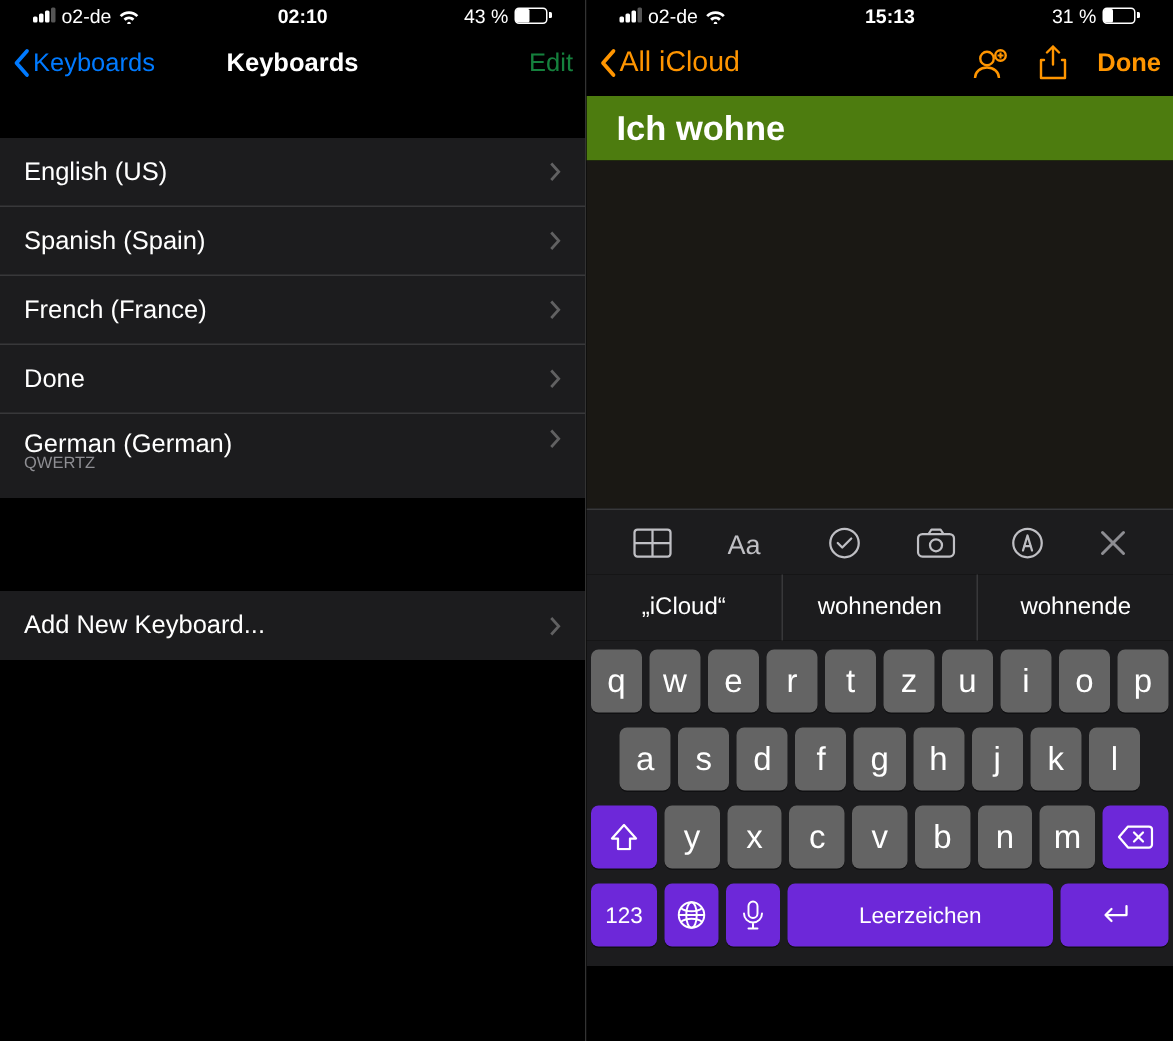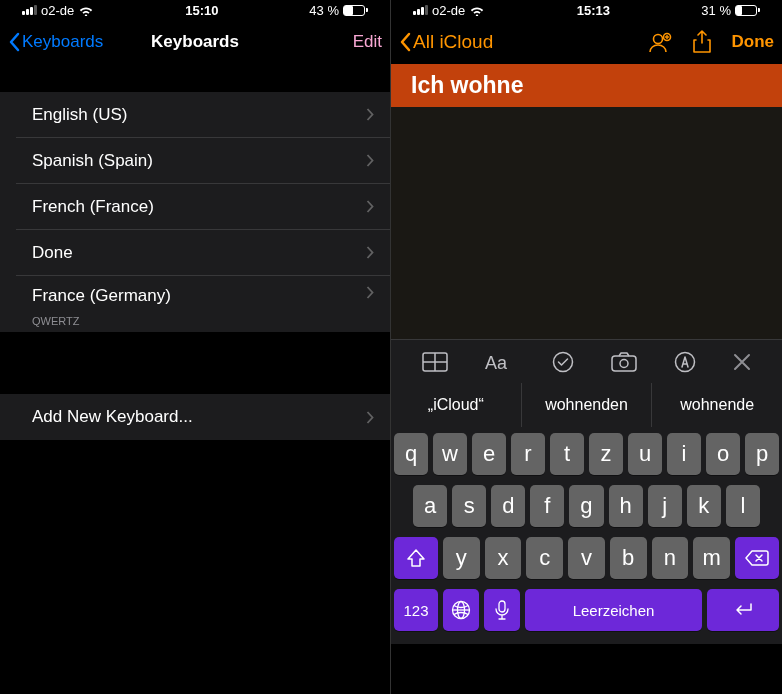--- a/index.html
+++ b/index.html
@@ -22,37 +22,37 @@
 .battery{display:flex;align-items:center;gap:1px;}
 .battery-body{width:22px;height:11px;border:1px solid #fff;border-radius:3px;position:relative;}
 .battery-fill{background:#fff;height:100%;border-radius:1px;}
 .battery-tip{width:2px;height:4px;background:#fff;border-radius:0 1px 1px 0;}
 
 
 .nav-bar{height:44px;display:flex;align-items:center;padding:0 8px;position:relative;}
 .nav-back{display:flex;align-items:center;color:#007aff;font-size:17px;gap:2px;}
 .nav-back-orange{display:flex;align-items:center;color:#ff9500;font-size:19px;gap:2px;}
 .nav-title{position:absolute;left:50%;transform:translateX(-50%);color:#fff;font-size:17px;font-weight:600;}
-.nav-right{margin-left:auto;color:#f9a8d4;font-size:17px;}
+.nav-right{margin-left:auto;color:#15803d;font-size:17px;}
 .nav-right-notes{margin-left:auto;display:flex;align-items:center;gap:20px;}
 .nav-icon{color:#ff9500;}
 .done-btn{color:#ff9500;font-size:17px;font-weight:600;}
 .chevron-left{width:12px;height:20px;}
 
 
 .list{margin-top:28px;background:#1c1c1e;}
-.list-item{height:46px;display:flex;align-items:center;padding:13px 16px;border-bottom:0.5px solid #38383a;color:#fff;font-size:17px;position:relative;margin-left:16px;}
+.list-item{height:46px;display:flex;align-items:center;padding:13px 16px;border-bottom:0.5px solid #38383a;color:#fff;font-size:17px;position:relative;}
 .list-item.last{border-bottom:none;}
-.list-item-sub{font-size:11px;color:#8e8e93;position:absolute;bottom:5px;left:16px;}
+.list-item-sub{font-size:11px;color:#8e8e93;position:absolute;bottom:17px;left:16px;}
 .list-item.tall{height:56px;align-items:flex-start;padding-top:10px;}
 .chevron-right{margin-left:auto;width:8px;height:13px;opacity:0.3;}
 .list-gap{height:34px;}
 
 
-.note-content{padding:8px 20px;color:#fff;font-size:23px;font-weight:700;background:#c2410c;}
+.note-content{padding:8px 20px;color:#fff;font-size:23px;font-weight:700;background:#4d7c0f;}
 .note-area{background:#1a1814;height:232px;}
 
 
 .kb-toolbar{height:44px;background:#1c1c1e;display:flex;align-items:center;justify-content:space-around;padding:0 12px;border-top:0.5px solid #38383a;}
 .tb-icon{color:#d1d1d6;opacity:0.9;}
 .tb-close{color:#8e8e93;}
 
 
 .suggest-bar{height:44px;background:#1c1c1e;display:flex;align-items:stretch;}
 .suggest{flex:1;display:flex;align-items:center;justify-content:center;color:#fff;font-size:16px;border-right:0.5px solid #38383a;}
@@ -80,21 +80,21 @@
           <span></span>
           <span></span>
           <span></span>
           <span></span>
         </div>
       <span>o2-de</span>
       <svg class="wifi" viewBox="0 0 16 12">
           <path fill="#fff" d="M8 10.5a1.2 1.2 0 100 2.4 1.2 1.2 0 000-2.4zm0-3.5c-1.4 0-2.7.6-3.6 1.5l1.3 1.3c.6-.6 1.4-1 2.3-1s1.7.4 2.3 1l1.3-1.3C10.7 7.6 9.4 7 8 7zm0-3.5c-2.4 0-4.6 1-6.2 2.6l1.3 1.3C4.4 6.1 6.1 5.3 8 5.3s3.6.8 4.9 2.1l1.3-1.3C12.6 4.5 10.4 3.5 8 3.5z"></path>
         </svg>
     </div>
-    <span style="font-weight:600;">15:10</span>
+    <span style="font-weight:600;">02:10</span>
     <div class="status-right">
       <span>43 %</span>
       <div class="battery">
         <div class="battery-body">
             <div class="battery-fill" style="width:43%"></div>
           </div>
         <div class="battery-tip"></div>
       </div>
     </div>
   </div>
@@ -129,21 +129,21 @@
           <path fill="none" stroke="#fff" stroke-width="1.8" d="M1.5 1 L6.5 6.5 L1.5 12"></path>
         </svg>
     </div>
     <div class="list-item">
       <span>Done</span>
       <svg class="chevron-right" viewBox="0 0 8 13">
           <path fill="none" stroke="#fff" stroke-width="1.8" d="M1.5 1 L6.5 6.5 L1.5 12"></path>
         </svg>
     </div>
     <div class="list-item tall last">
-      <span>France (Germany)</span>
+      <span>German (German)</span>
       <span class="list-item-sub">QWERTZ</span>
       <svg class="chevron-right" viewBox="0 0 8 13">
           <path fill="none" stroke="#fff" stroke-width="1.8" d="M1.5 1 L6.5 6.5 L1.5 12"></path>
         </svg>
     </div>
   </div>
 
   <div class="list-gap"></div>
 
   <div class="list">

